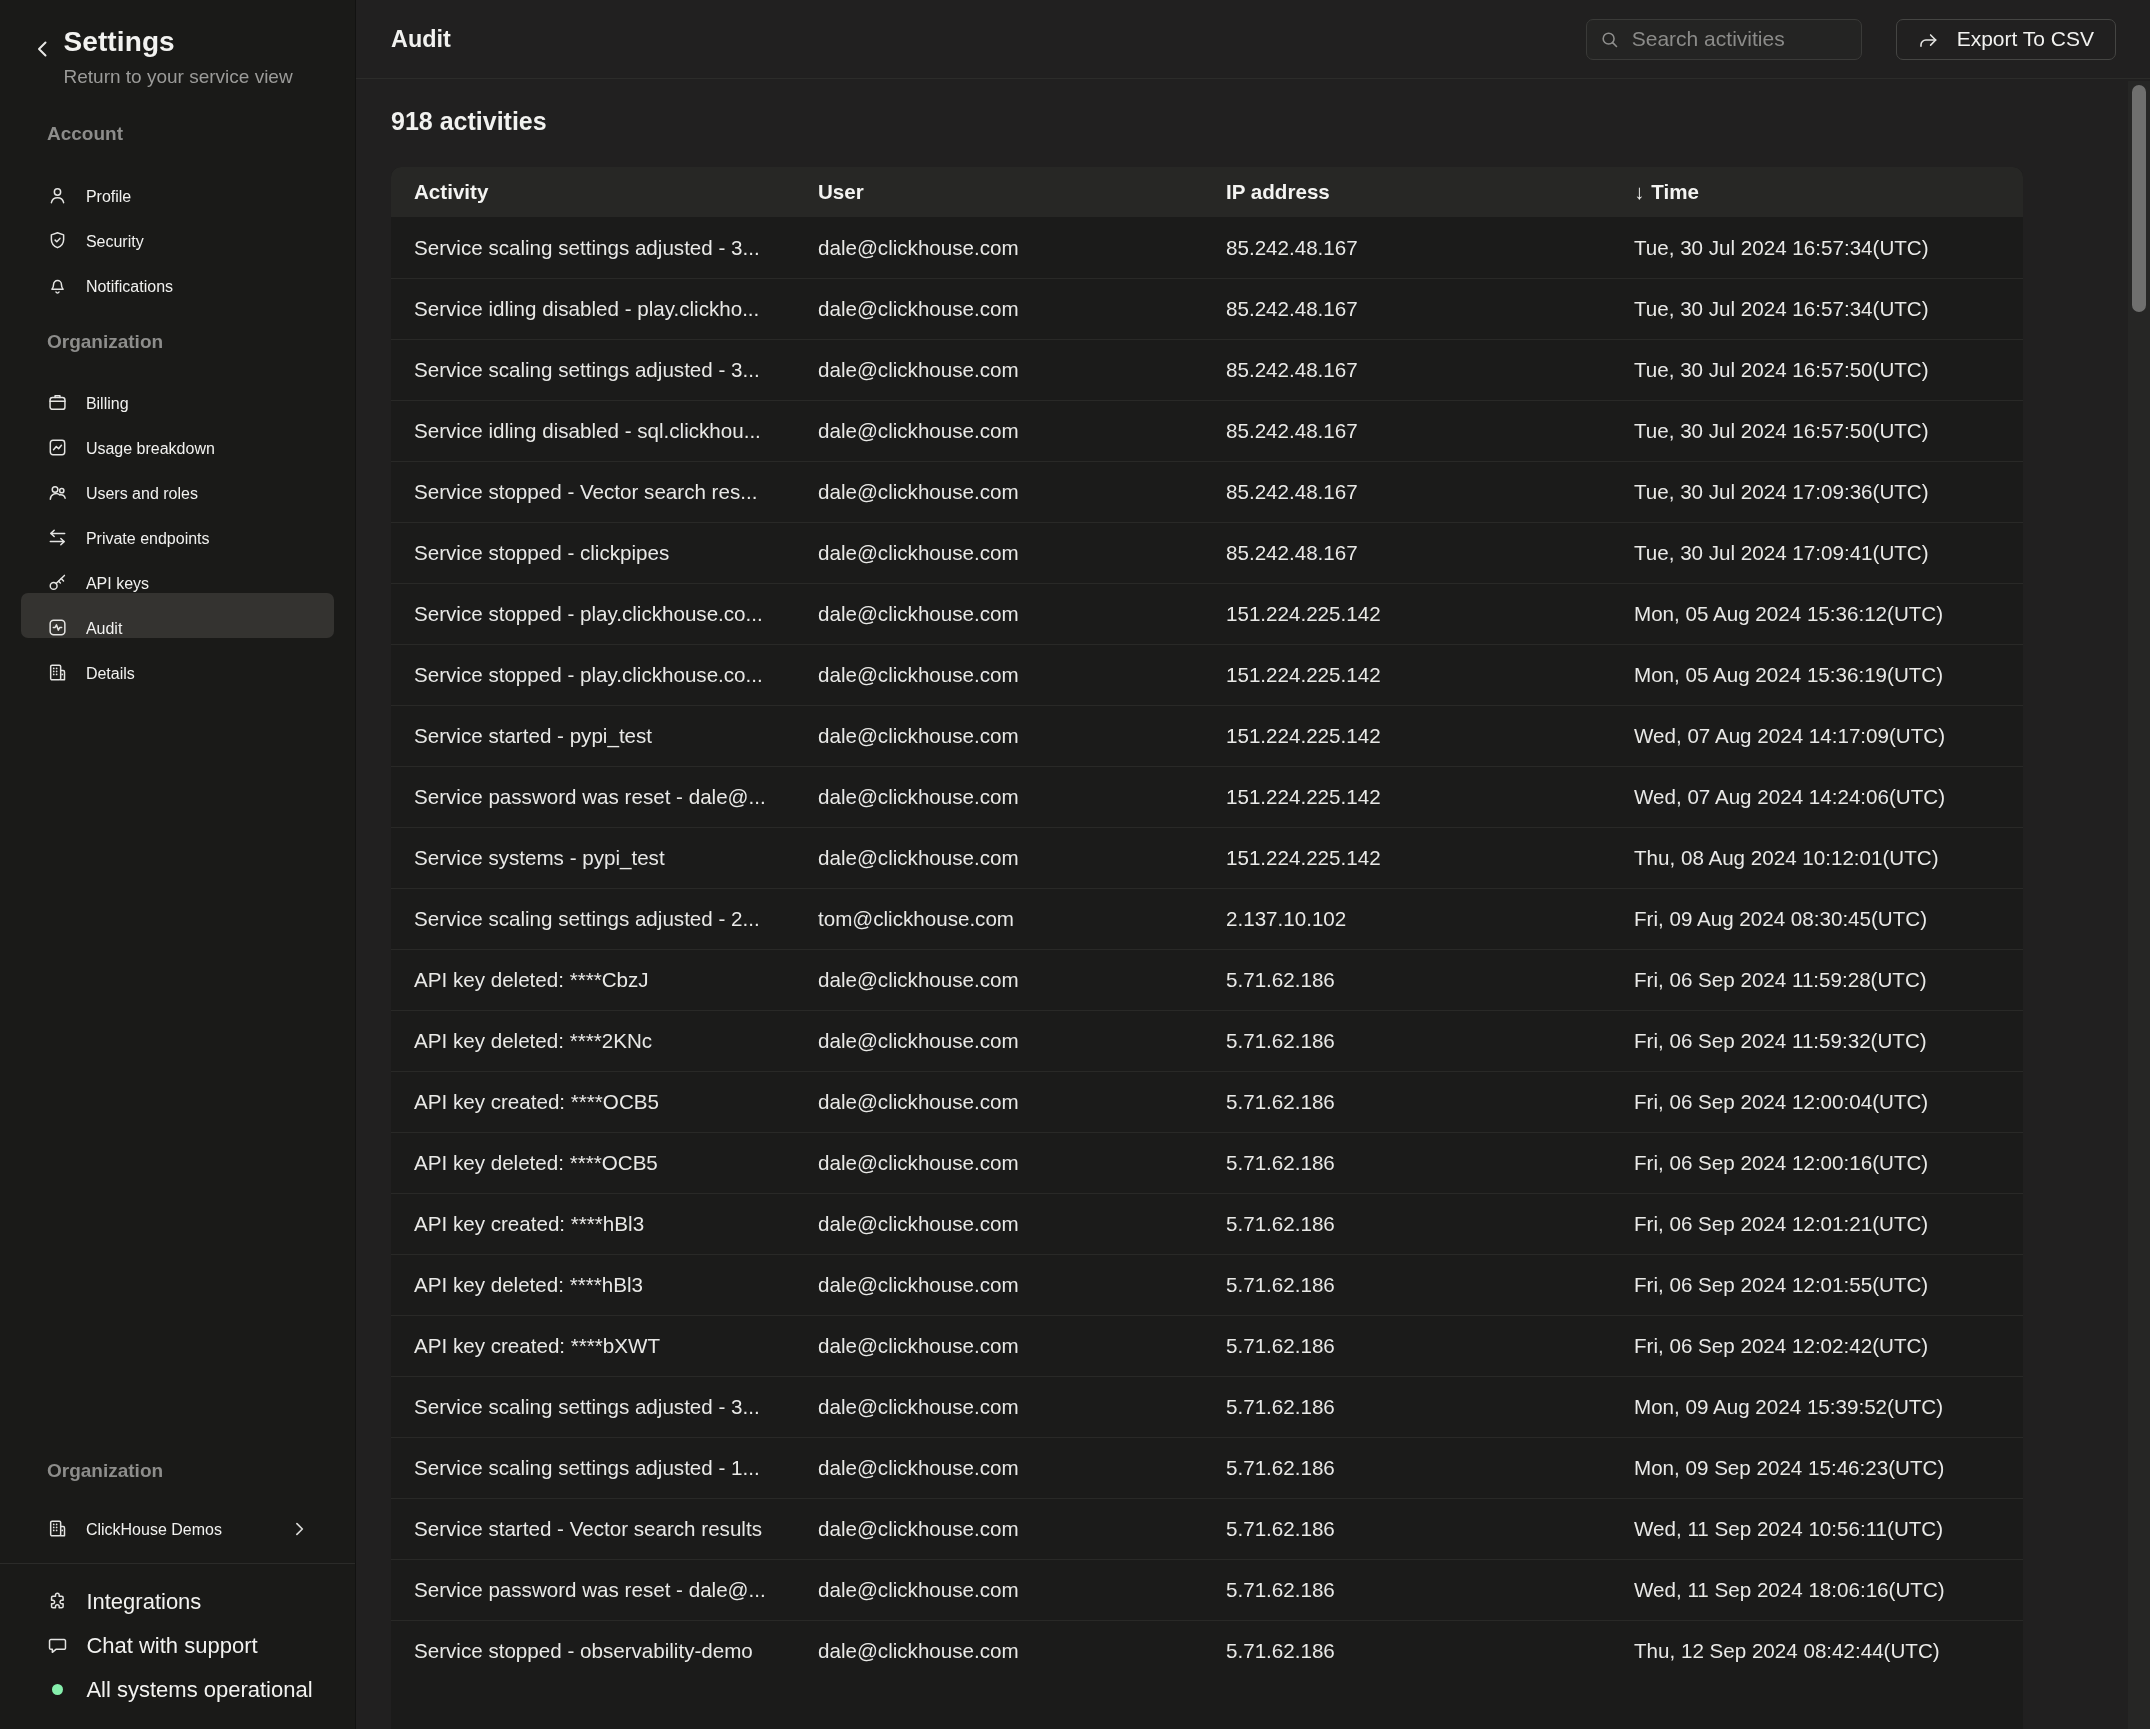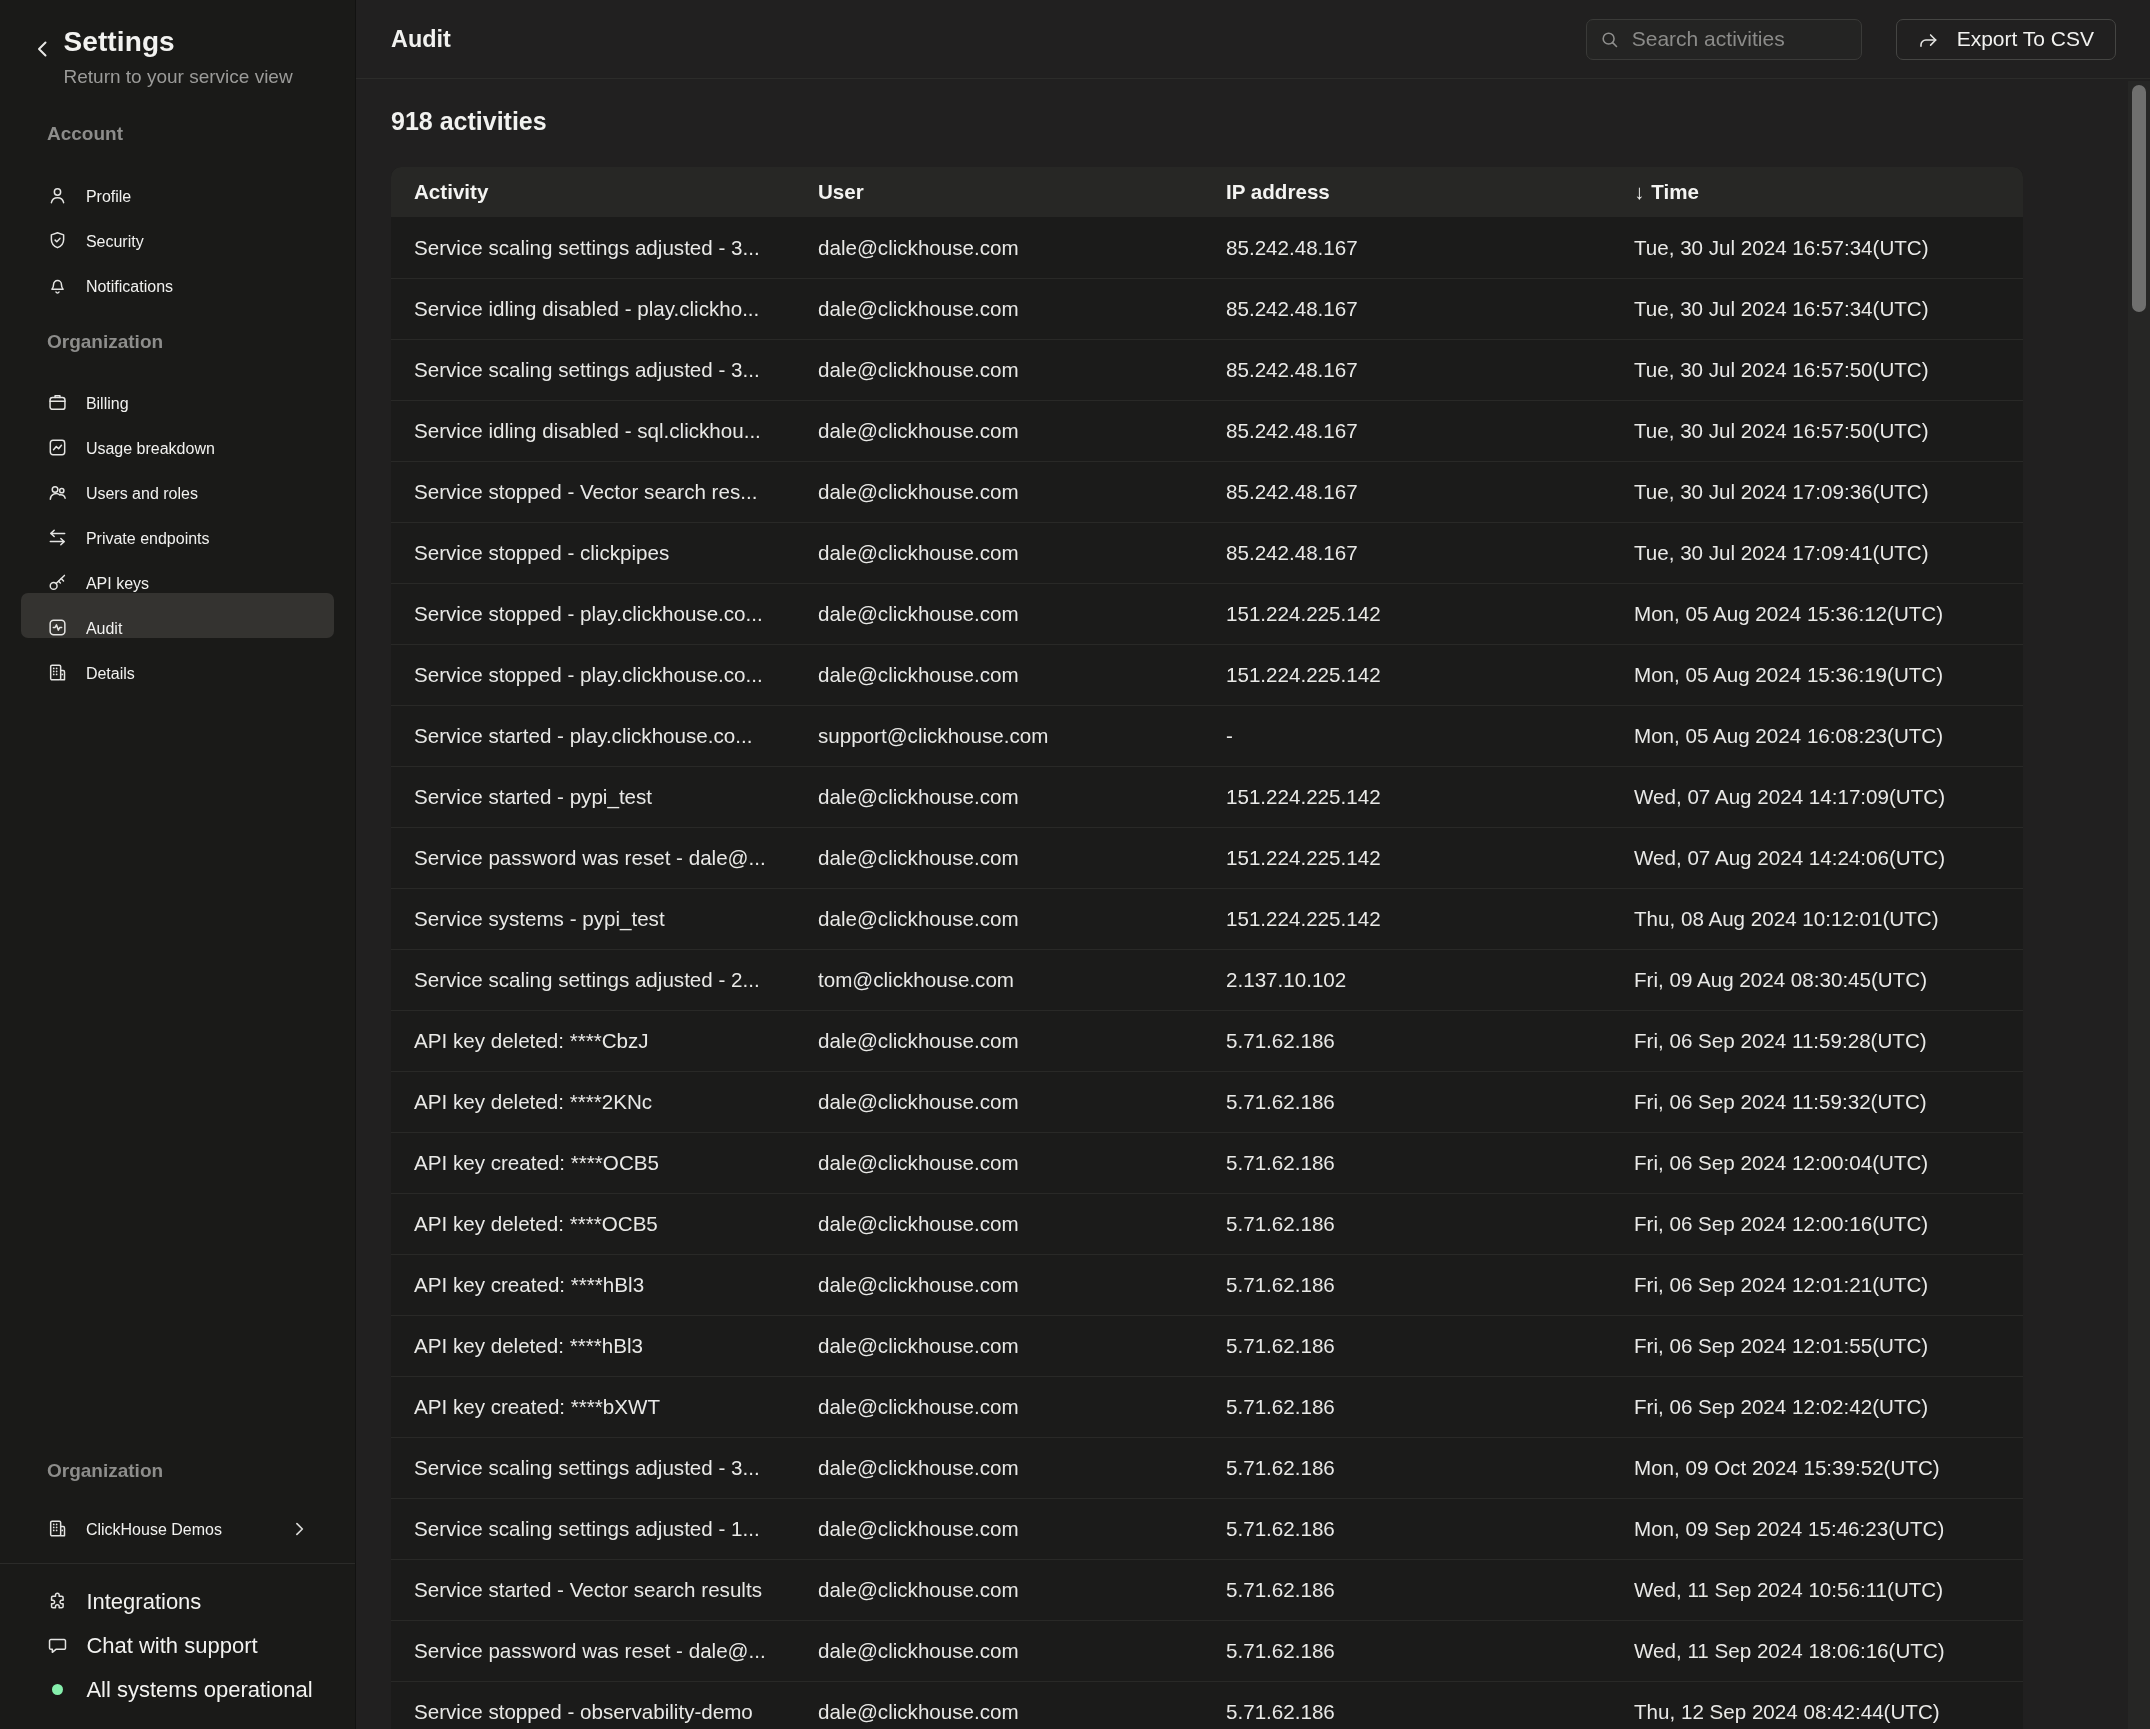--- a/index.html
+++ b/index.html
@@ -362,26 +362,20 @@
             <div class="cell">151.224.225.142</div>
             <div class="cell">Mon, 05 Aug 2024 15:36:12(UTC)</div>
           </div>
           <div class="row">
             <div class="cell">Service stopped - play.clickhouse.co...</div>
             <div class="cell">dale@clickhouse.com</div>
             <div class="cell">151.224.225.142</div>
             <div class="cell">Mon, 05 Aug 2024 15:36:19(UTC)</div>
           </div>
           <div class="row">
-            <div class="cell">Service started - play.clickhouse.co...</div>
-            <div class="cell">support@clickhouse.com</div>
-            <div class="cell">-</div>
-            <div class="cell">Mon, 05 Aug 2024 16:08:23(UTC)</div>
-          </div>
-          <div class="row">
             <div class="cell">Service started - pypi_test</div>
             <div class="cell">dale@clickhouse.com</div>
             <div class="cell">151.224.225.142</div>
             <div class="cell">Wed, 07 Aug 2024 14:17:09(UTC)</div>
           </div>
           <div class="row">
             <div class="cell">Service password was reset - dale@...</div>
             <div class="cell">dale@clickhouse.com</div>
             <div class="cell">151.224.225.142</div>
             <div class="cell">Wed, 07 Aug 2024 14:24:06(UTC)</div>
@@ -437,21 +431,21 @@
           <div class="row">
             <div class="cell">API key created: ****bXWT</div>
             <div class="cell">dale@clickhouse.com</div>
             <div class="cell">5.71.62.186</div>
             <div class="cell">Fri, 06 Sep 2024 12:02:42(UTC)</div>
           </div>
           <div class="row">
             <div class="cell">Service scaling settings adjusted - 3...</div>
             <div class="cell">dale@clickhouse.com</div>
             <div class="cell">5.71.62.186</div>
-            <div class="cell">Mon, 09 Oct 2024 15:39:52(UTC)</div>
+            <div class="cell">Mon, 09 Aug 2024 15:39:52(UTC)</div>
           </div>
           <div class="row">
             <div class="cell">Service scaling settings adjusted - 1...</div>
             <div class="cell">dale@clickhouse.com</div>
             <div class="cell">5.71.62.186</div>
             <div class="cell">Mon, 09 Sep 2024 15:46:23(UTC)</div>
           </div>
           <div class="row">
             <div class="cell">Service started - Vector search results</div>
             <div class="cell">dale@clickhouse.com</div>

